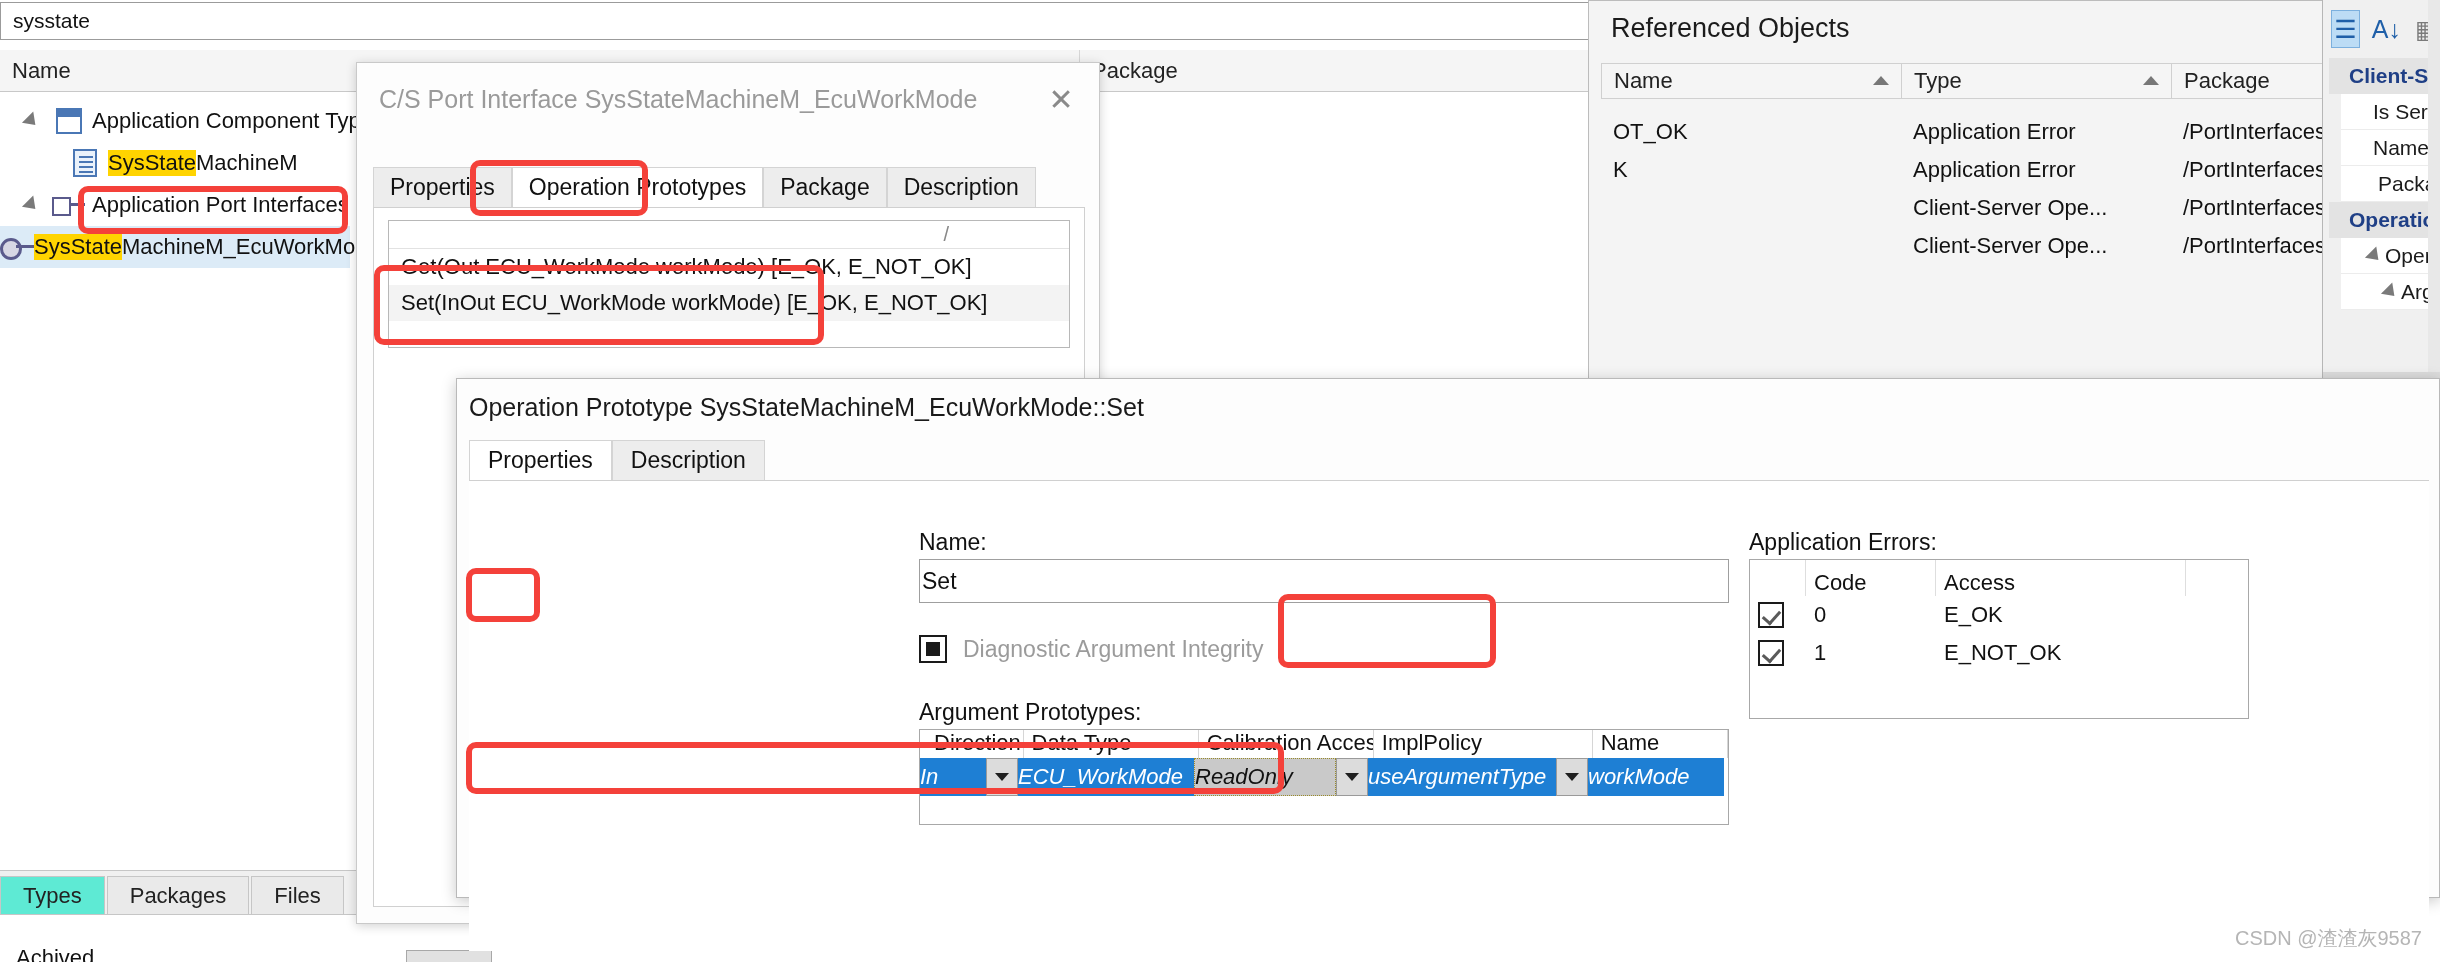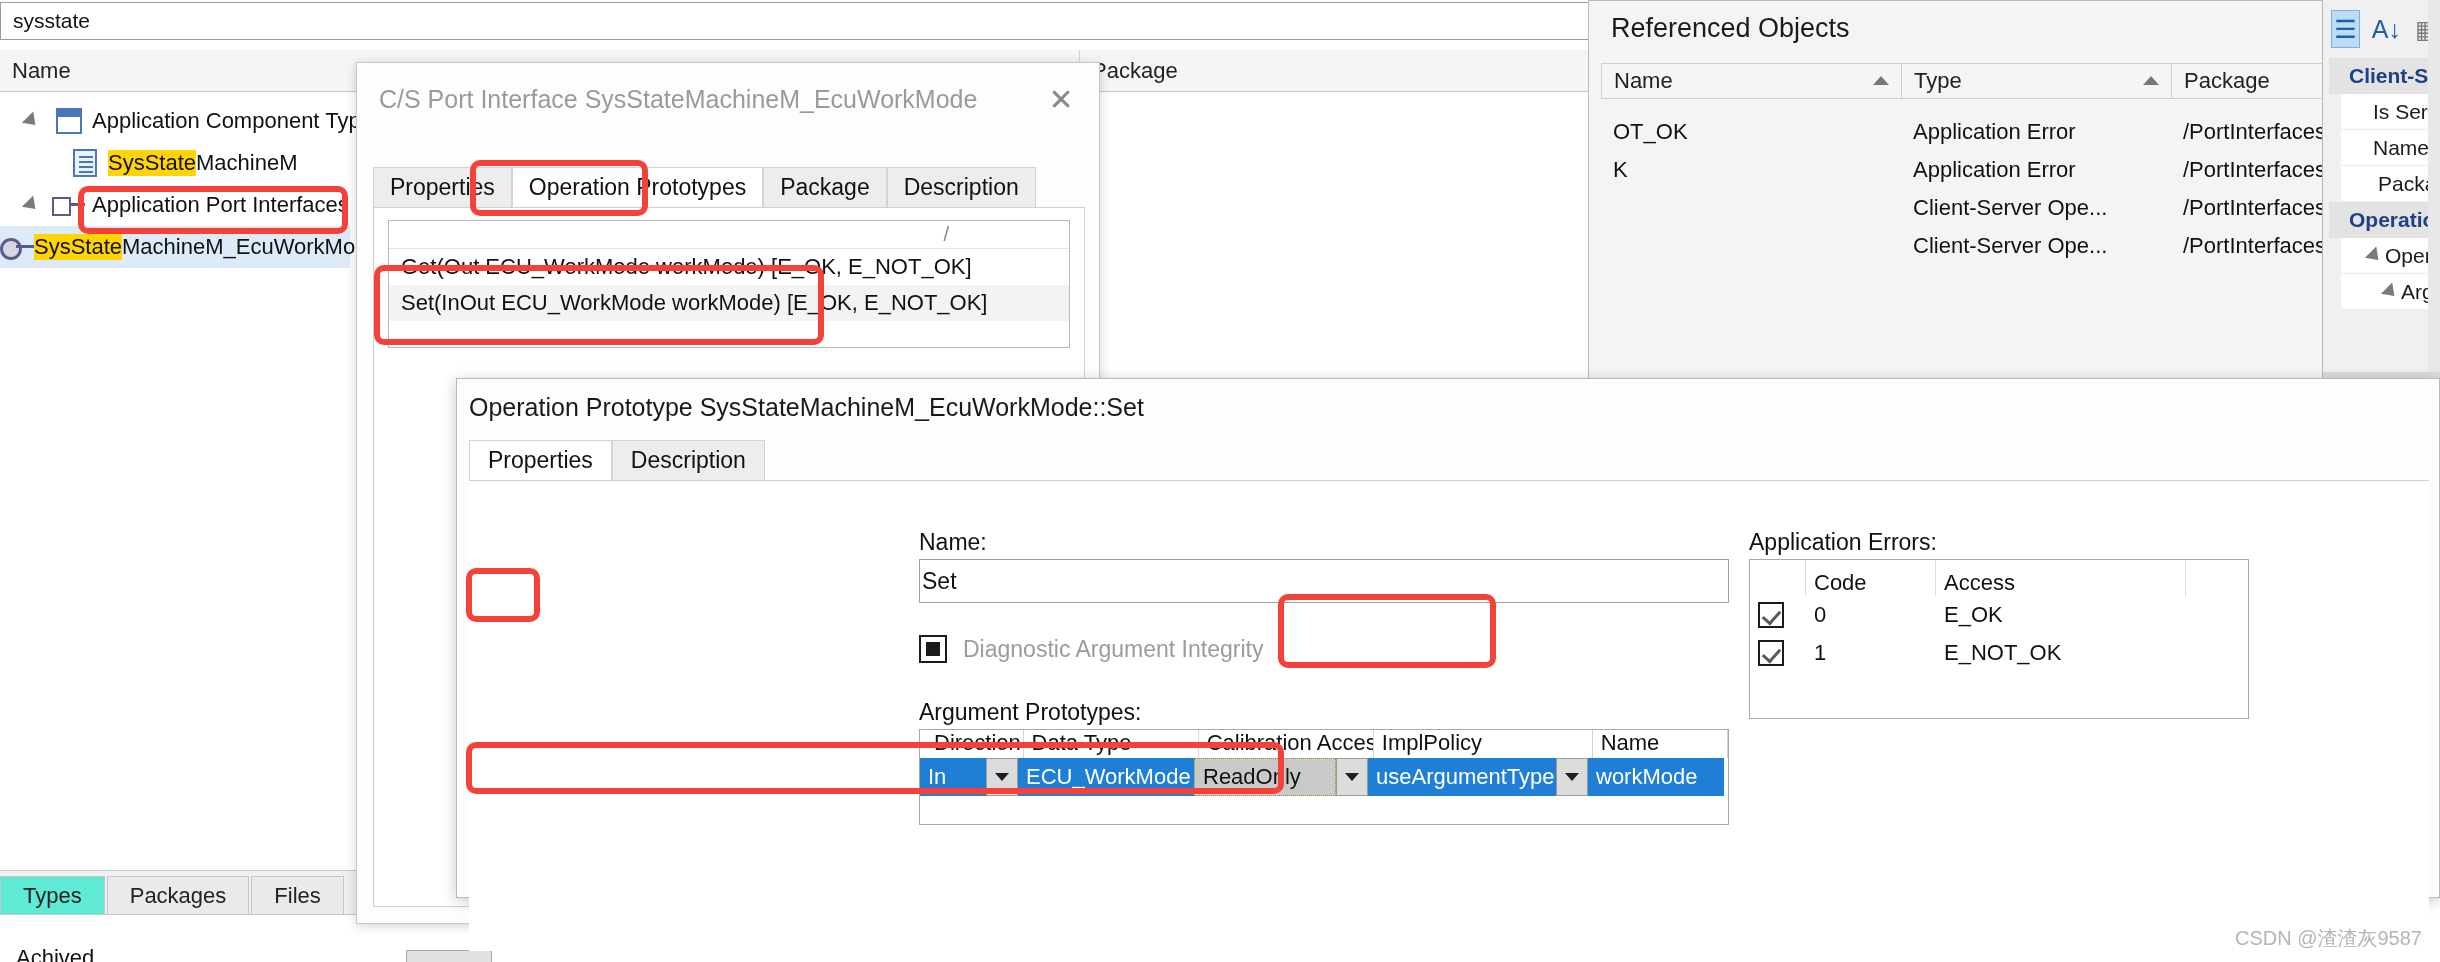--- a/index.html
+++ b/index.html
@@ -155,21 +155,21 @@
   #diagrow { position:absolute; left:462px; top:256px; display:flex; align-items:center; gap:16px; }
   .chk-dis { width:28px;height:28px; border:2px solid #1a1a1a; background:#fff; display:flex; align-items:center; justify-content:center; }
   .chk-dis i { width:14px;height:14px;background:#1a1a1a;display:block; }
   #diagrow .t { font-size:23px; color:#9b9b9b; }
 
   #lbl-args { position:absolute; left:462px; top:320px; font-size:23px; color:#111; }
   #argtbl { position:absolute; left:462px; top:350px; width:810px; height:96px; border:1px solid #a8a8a8; background:#fff; }
   #argtbl .ahdr { display:flex; height:28px;margin-left:6px; }
   #argtbl .ahdr .ac { font-size:22px; color:#111; padding-left:8px; border-right:1px solid #d6d6d6; overflow:hidden; white-space:nowrap; }
   #argtbl .arow { display:flex; height:38px; align-items:stretch; }
-  .acell { display:flex; align-items:center; font-size:22px; color:#fff; background:#1e7fd4; padding-left:8px; white-space:nowrap; overflow:hidden; }
+  .acell { display:flex; align-items:center; font-size:22px; color:#fff; background:#1e7fd4; padding-left:0; white-space:nowrap; overflow:hidden;font-style:italic; }
   .acell.gray { background:#c9c9c9; color:#111; border:1px dotted #9a8b2a; }
   .adrop { width:32px; background:#dcdcdc; border:1px solid #9a9a9a; display:flex; align-items:center; justify-content:center; }
   .adrop i { width:0;height:0;border-left:7px solid transparent;border-right:7px solid transparent;border-top:8px solid #1f1f1f; }
 
   #lbl-errs { position:absolute; left:1292px; top:150px; font-size:23px; color:#111; }
   #errtbl { position:absolute; left:1292px; top:180px; width:500px; height:160px; border:1px solid #a8a8a8; background:#fff; }
   #errtbl .ehdr { display:flex; height:36px; }
   #errtbl .ehdr .ec { font-size:22px; color:#111; padding-left:8px; border-right:1px solid #dedede; display:flex; align-items:flex-end; }
   #errtbl .erow { display:flex; height:38px; align-items:center; }
   #errtbl .erow .ec { font-size:22px; color:#111; padding-left:8px; display:flex; align-items:center; }

